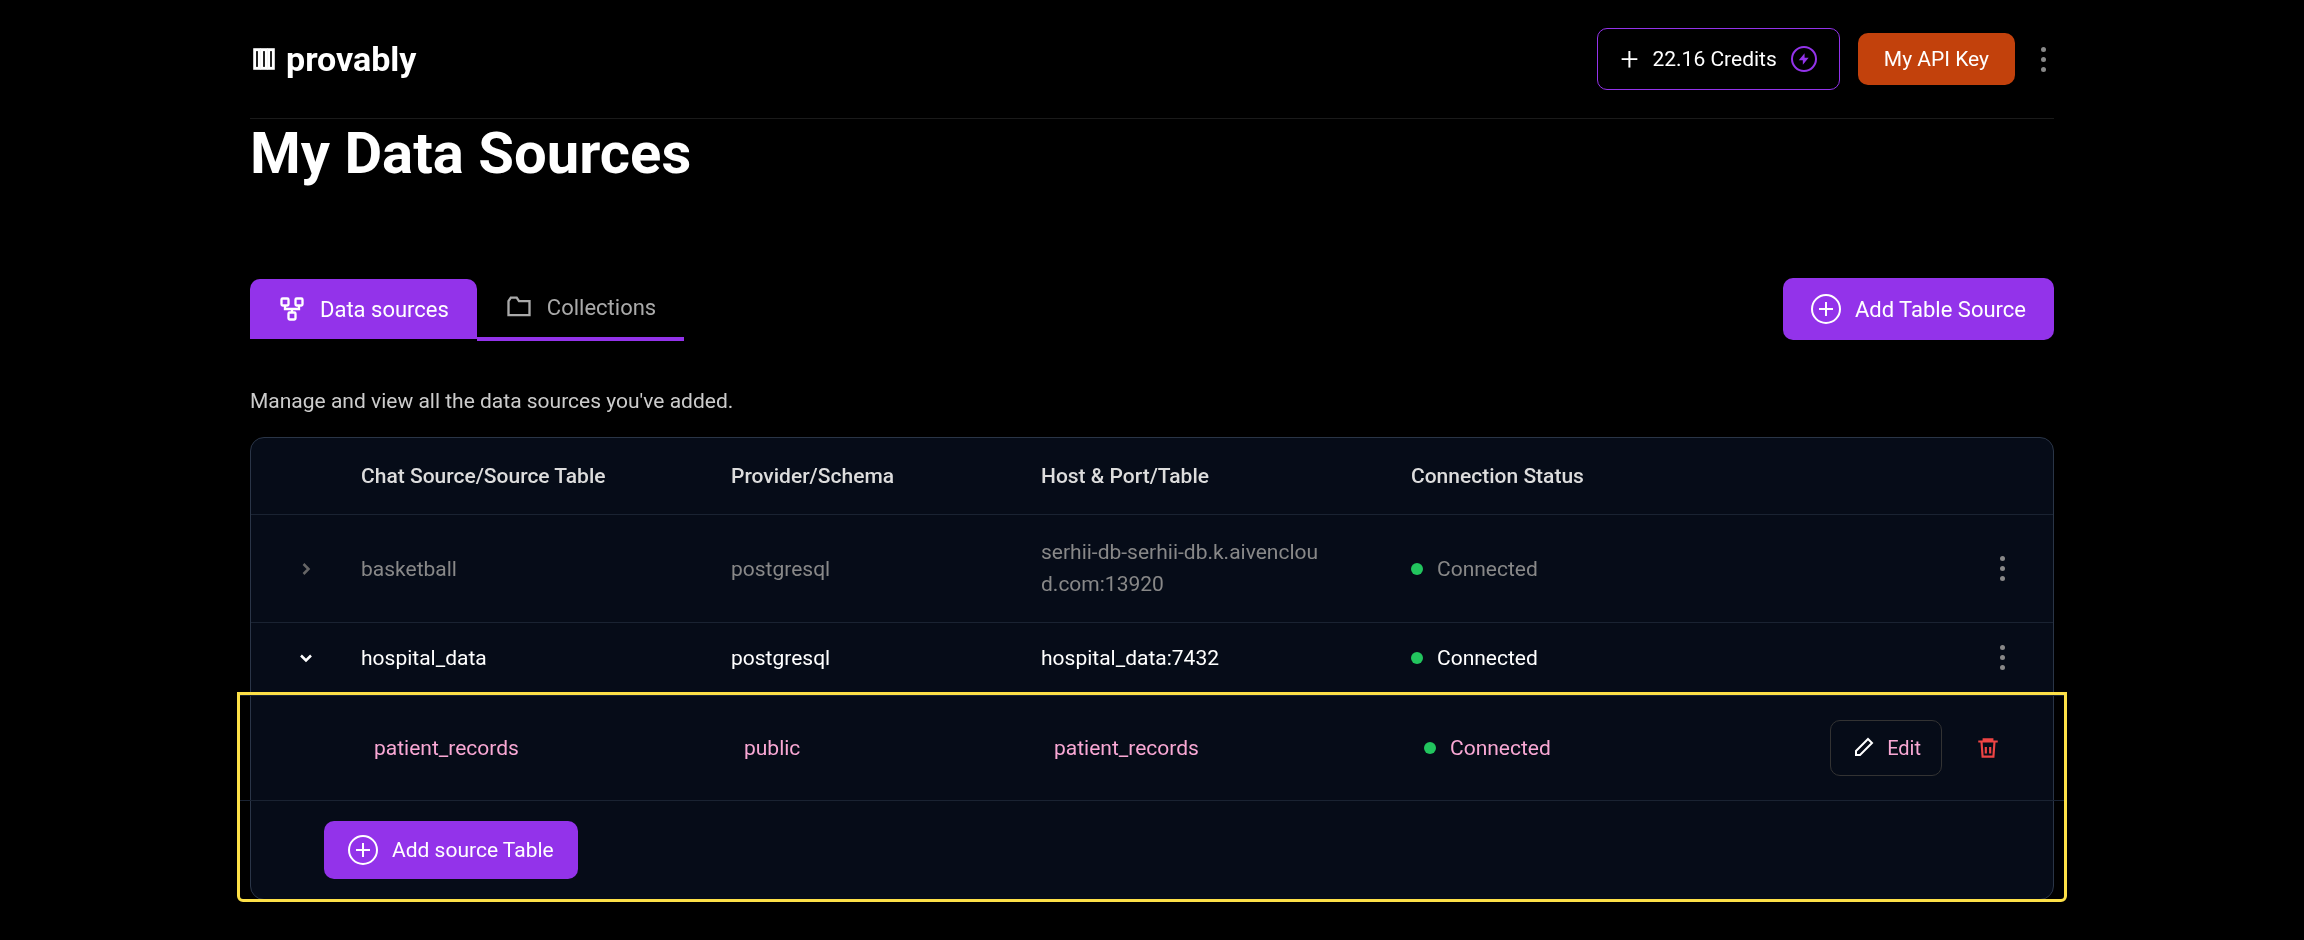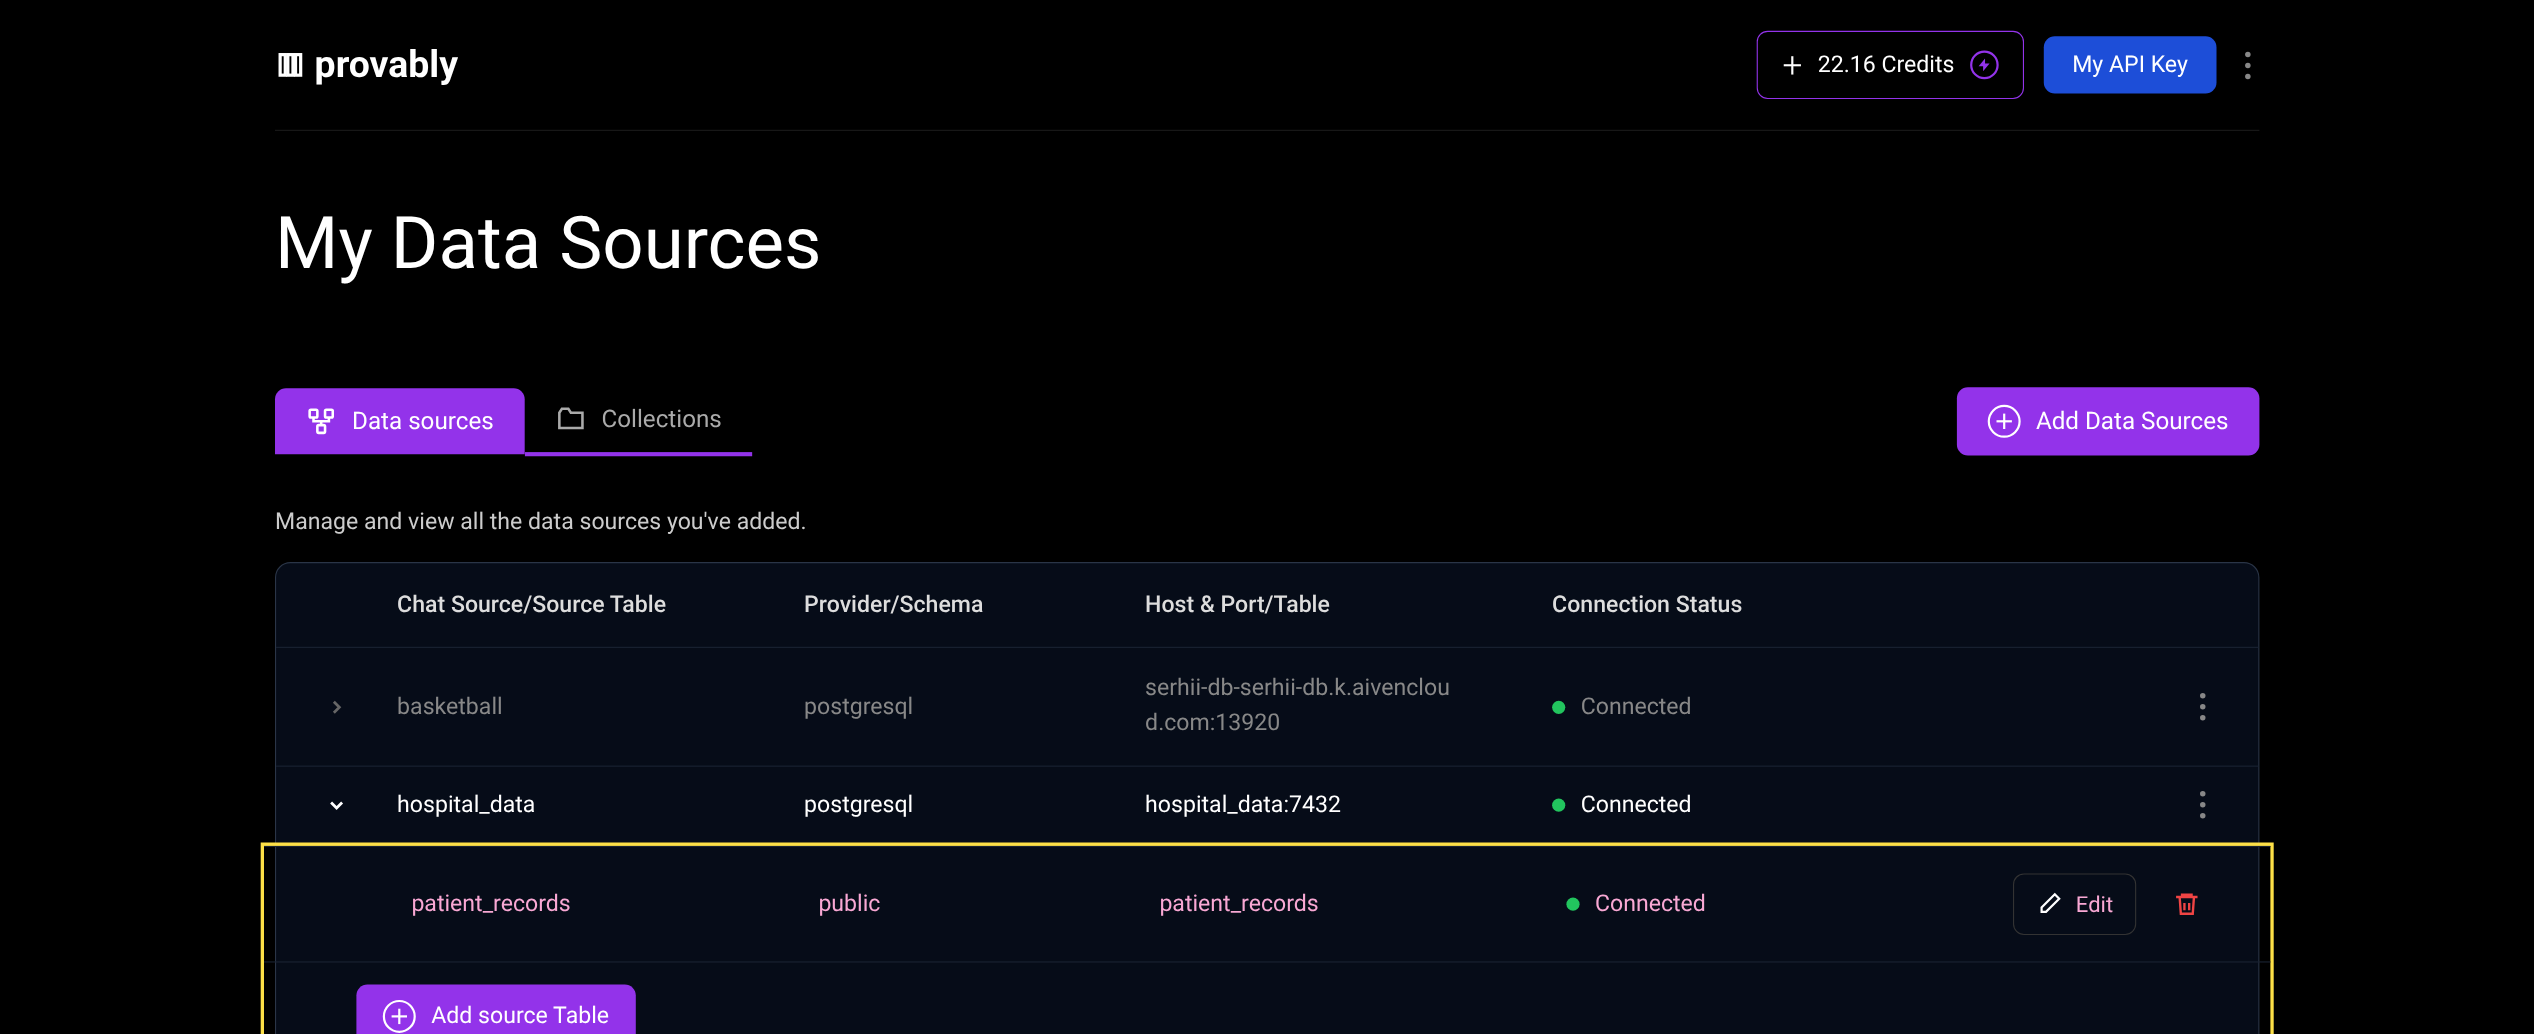--- a/index.html
+++ b/index.html
@@ -63,28 +63,28 @@
 .credits-icon {
   width: 26px;
   height: 26px;
   border: 2px solid #9333ea;
   border-radius: 50%;
   display: flex;
   align-items: center;
   justify-content: center;
 }
 .api-key-btn {
-  background: #1d4ed8;
+  background: #c2410c;
   padding: 14px 26px;
   border-radius: 10px;
   font-size: 21px;
   cursor: pointer;
 }
 .more-btn { cursor: pointer; padding: 8px; }
-.page-title { font-size: 66px; font-weight: 400; margin-top: 65px; }
+.page-title { font-size: 58px; font-weight: 700; }
 .tabs-row {
   display: flex;
   align-items: center;
   margin-top: 90px;
 }
 .tabs { display: flex; gap: 0; align-items: center; }
 .tab {
   display: flex;
   align-items: center;
   gap: 14px;
@@ -266,21 +266,21 @@
       </div>
       <div class="tab">
         <svg width="28" height="28" viewBox="0 0 24 24" fill="none" stroke="#aaa" stroke-width="2">
             <path d="M3 7l2-3h5l2 3h9v12H3z"></path>
           </svg>
         <span>Collections</span>
       </div>
     </div>
     <div class="add-source-btn">
       <span class="plus-circle"></span>
-      <span>Add Data Sources</span>
+      <span>Add Table Source</span>
     </div>
   </div>
 
   <p class="subtitle">Manage and view all the data sources you've added.</p>
 
   <div class="table-wrap">
     <div class="table-header">
       <div></div>
       <div>Chat Source/Source Table</div>
       <div>Provider/Schema</div>

